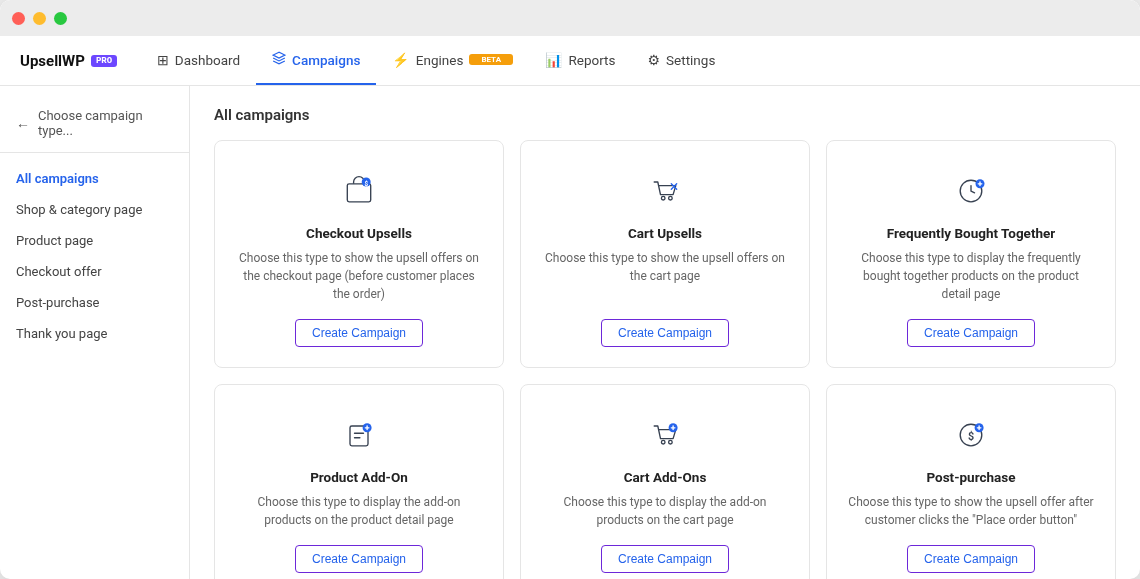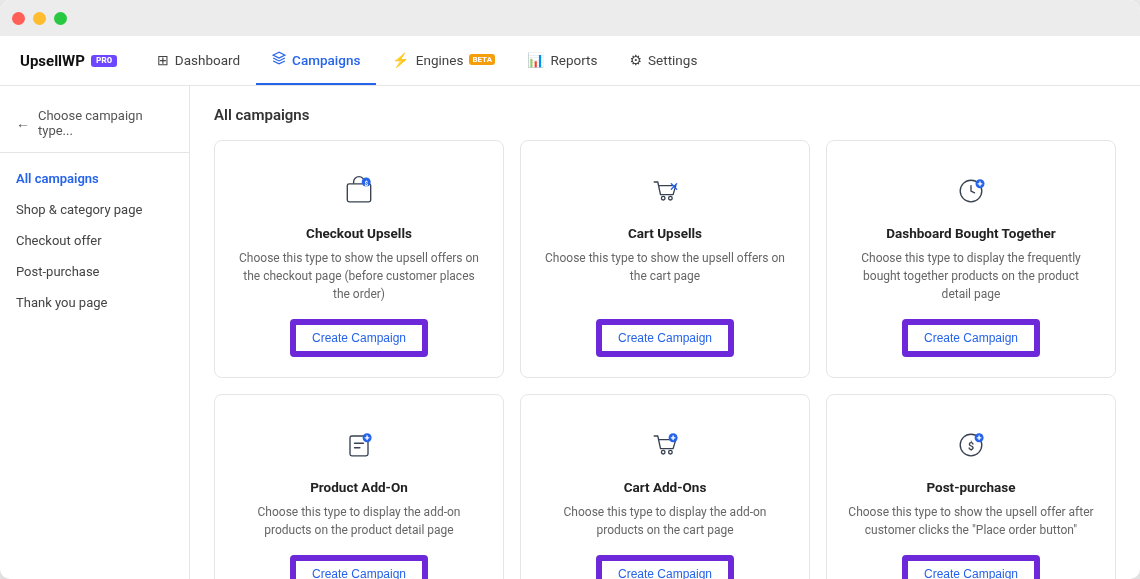--- a/index.html
+++ b/index.html
@@ -94,21 +94,21 @@
       border-bottom: 2px solid #2563eb;
       font-weight: 500;
       justify-content: center;
     }
     .nav-item .nav-icon { font-size: 14px; }
     .beta-badge {
       background: #f59e0b;
       color: #fff;
       font-size: 8px;
       font-weight: 700;
-      padding: 1px 3px;
+      padding: 1px 12px;
       border-radius: 3px;
       text-transform: uppercase;
     }
 
     
     .content-area {
       display: flex;
       flex: 1;
       overflow: hidden;
     }
@@ -191,21 +191,21 @@
       margin-bottom: 8px;
     }
     .card-desc {
       font-size: 12px;
       color: #666;
       line-height: 1.5;
       margin-bottom: 16px;
       flex: 1;
     }
     .create-btn {
-      border: 6px solid #6d28d9;
+      border: 1px solid #6d28d9;
       color: #2563eb;
       background: #fff;
       border-radius: 4px;
       padding: 6px 16px;
       font-size: 12px;
       cursor: pointer;
       font-weight: 500;
       transition: background 0.15s;
     }
   </style>
@@ -263,20 +263,23 @@
         <span class="arrow">←</span>
         <span>Choose campaign type...</span>
       </div>
       <div class="sidebar-item active">
         <span>All campaigns</span>
       </div>
       <div class="sidebar-item">
         <span>Shop &amp; category page</span>
       </div>
       <div class="sidebar-item">
+        <span>Product page</span>
+      </div>
+      <div class="sidebar-item">
         <span>Checkout offer</span>
       </div>
       <div class="sidebar-item">
         <span>Post-purchase</span>
       </div>
       <div class="sidebar-item">
         <span>Thank you page</span>
       </div>
     </div>
 
@@ -315,21 +318,21 @@
 
         <div class="campaign-card">
           <div class="card-icon">
             <svg viewBox="0 0 40 40" fill="none" xmlns="http://www.w3.org/2000/svg">
               <circle cx="20" cy="20" r="12" stroke="#374151" stroke-width="1.5"></circle>
               <path d="M20 14v6l4 2" stroke="#374151" stroke-width="1.5" stroke-linecap="round"></path>
               <circle cx="30" cy="12" r="5" fill="#2563eb"></circle>
               <path d="M28 12h4M30 10v4" stroke="white" stroke-width="1.5" stroke-linecap="round"></path>
             </svg>
           </div>
-          <div class="card-title">Dashboard Bought Together</div>
+          <div class="card-title">Frequently Bought Together</div>
           <div class="card-desc">Choose this type to display the frequently bought together products on the product detail page</div>
           <button class="create-btn">Create Campaign</button>
         </div>
 
         <div class="campaign-card">
           <div class="card-icon">
             <svg viewBox="0 0 40 40" fill="none" xmlns="http://www.w3.org/2000/svg">
               <rect x="10" y="10" width="20" height="22" rx="2" stroke="#374151" stroke-width="1.5"></rect>
               <path d="M15 18h10M15 23h6" stroke="#374151" stroke-width="1.5" stroke-linecap="round"></path>
               <circle cx="29" cy="12" r="5" fill="#2563eb"></circle>

